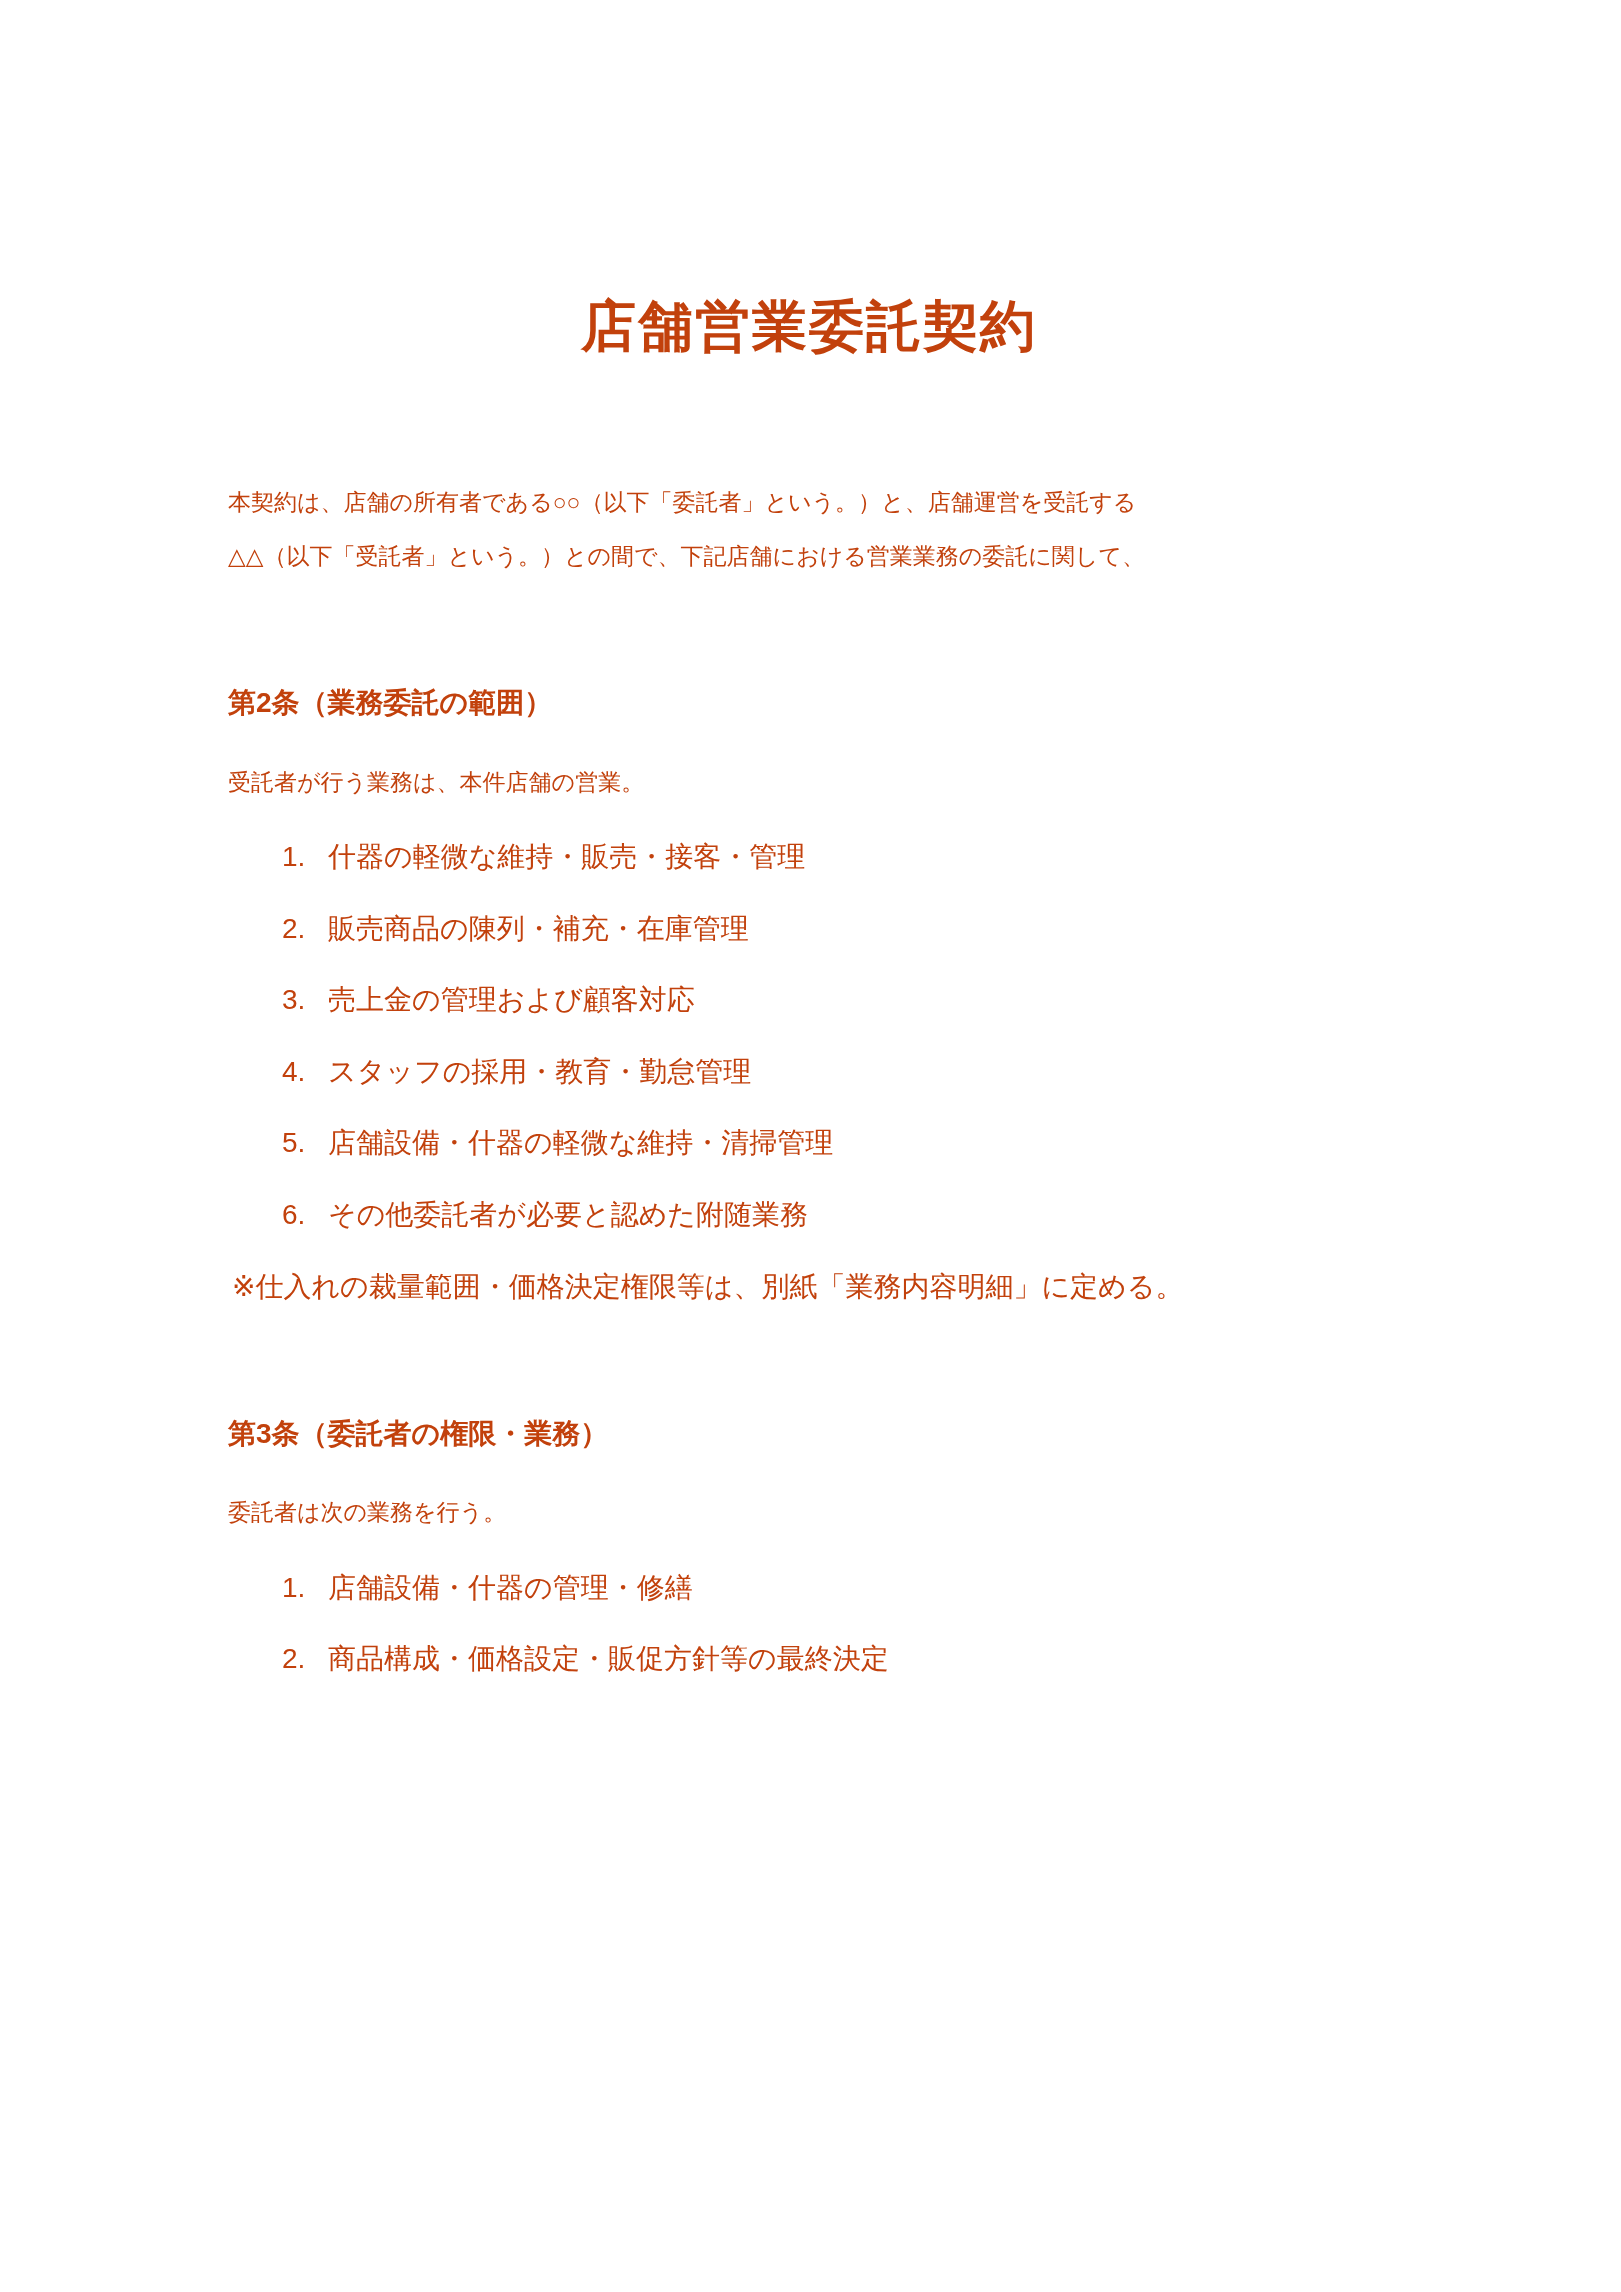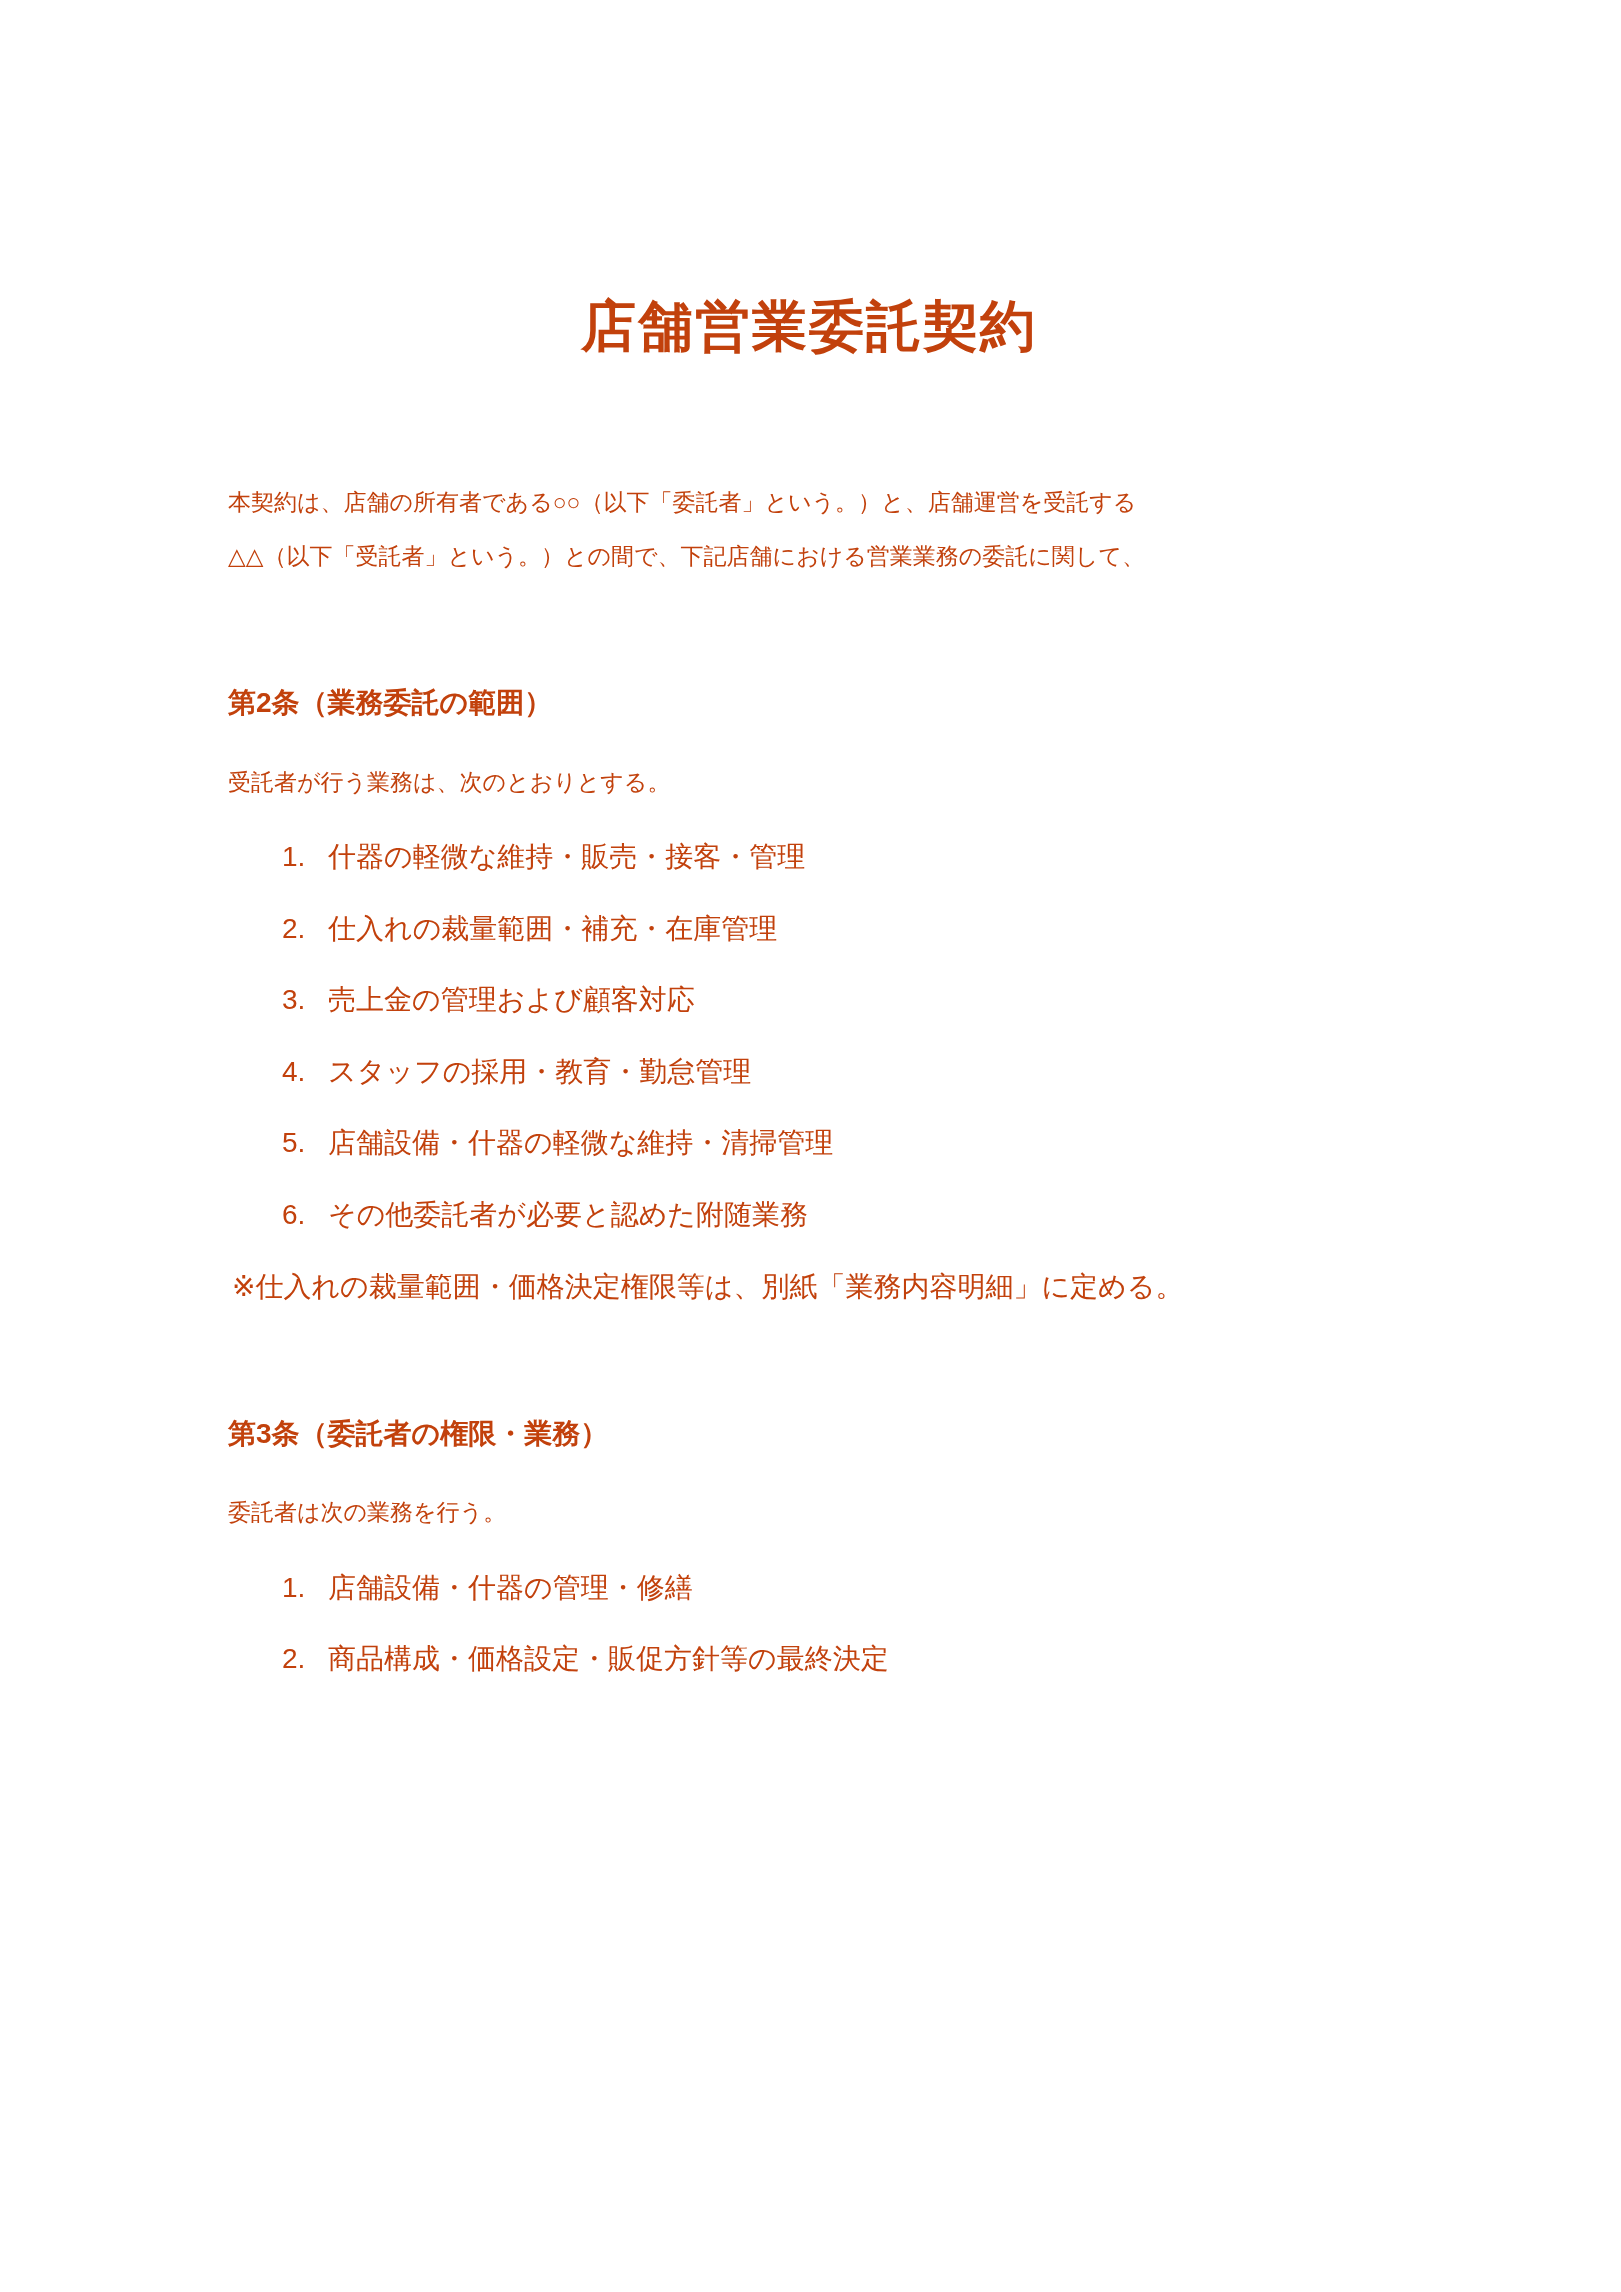--- a/index.html
+++ b/index.html
@@ -79,30 +79,30 @@
 
   <p class="para">
     <span class="line">本契約は、店舗の所有者である○○（以下「委託者」という。）と、店舗運営を受託する</span>
     <span class="line">△△（以下「受託者」という。）との間で、下記店舗における営業業務の委託に関して、</span>
   </p>
 
 
   <section>
     <h2 class="article-heading">第2条（業務委託の範囲）</h2>
     <p class="para article-body">
-      <span class="line">受託者が行う業務は、次のとおりとする。</span>
+      <span class="line">受託者が行う業務は、本件店舗の営業。</span>
     </p>
     <ol class="items">
       <li class="item">
         <span class="num">1.</span>
         <span class="txt">什器の軽微な維持・販売・接客・管理</span>
       </li>
       <li class="item">
         <span class="num">2.</span>
-        <span class="txt">仕入れの裁量範囲・補充・在庫管理</span>
+        <span class="txt">販売商品の陳列・補充・在庫管理</span>
       </li>
       <li class="item">
         <span class="num">3.</span>
         <span class="txt">売上金の管理および顧客対応</span>
       </li>
       <li class="item">
         <span class="num">4.</span>
         <span class="txt">スタッフの採用・教育・勤怠管理</span>
       </li>
       <li class="item">

